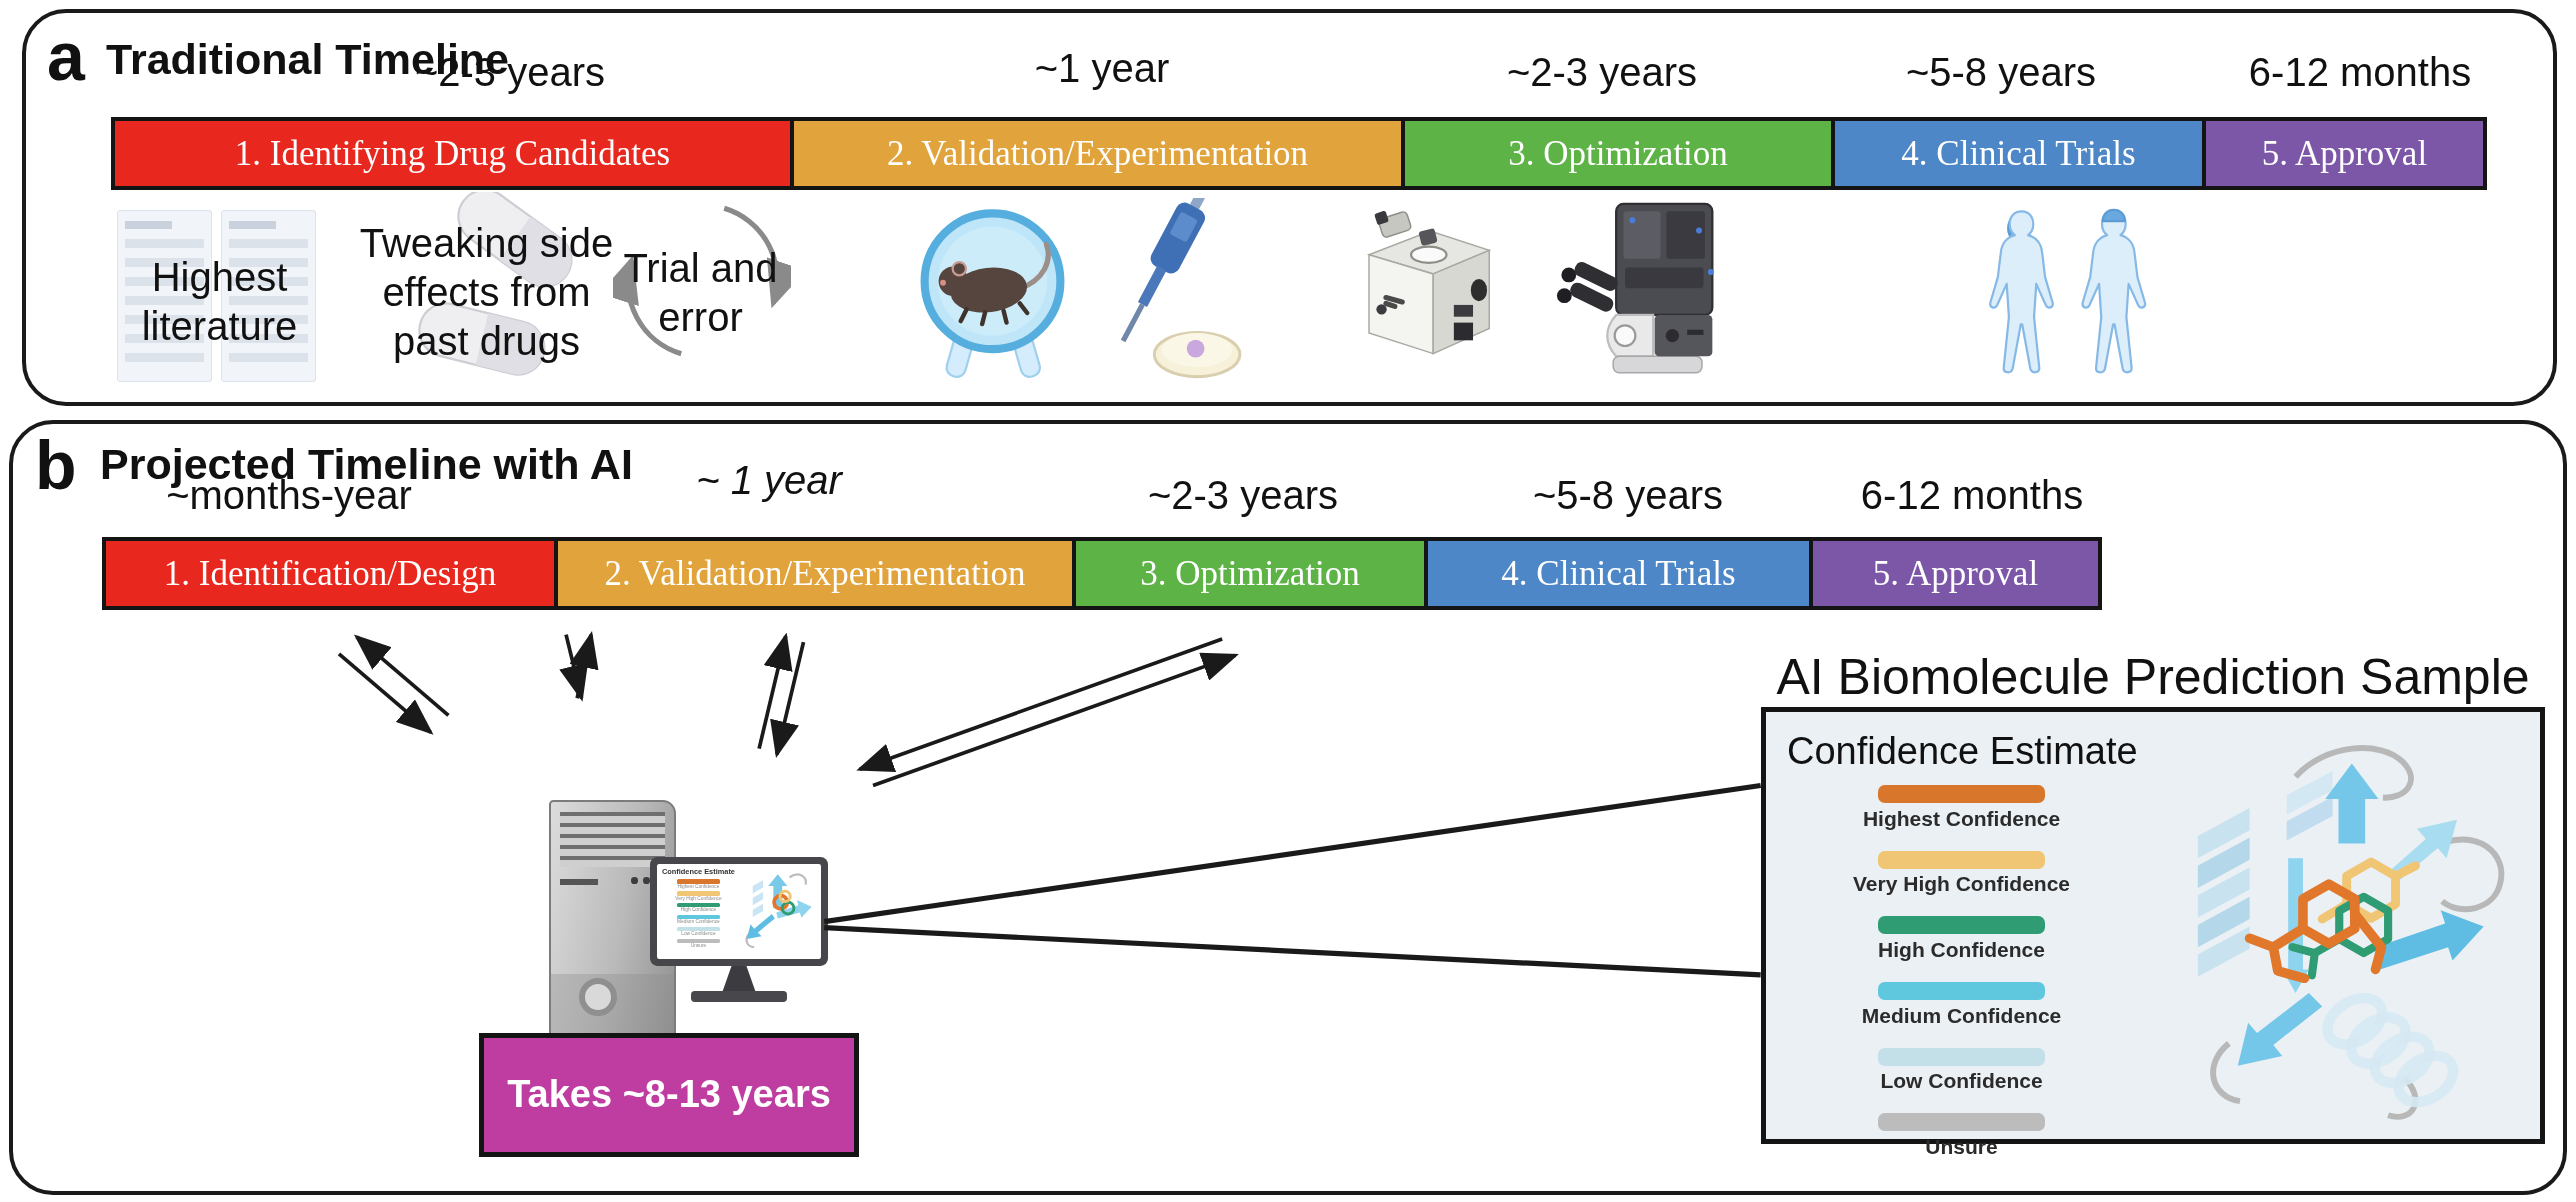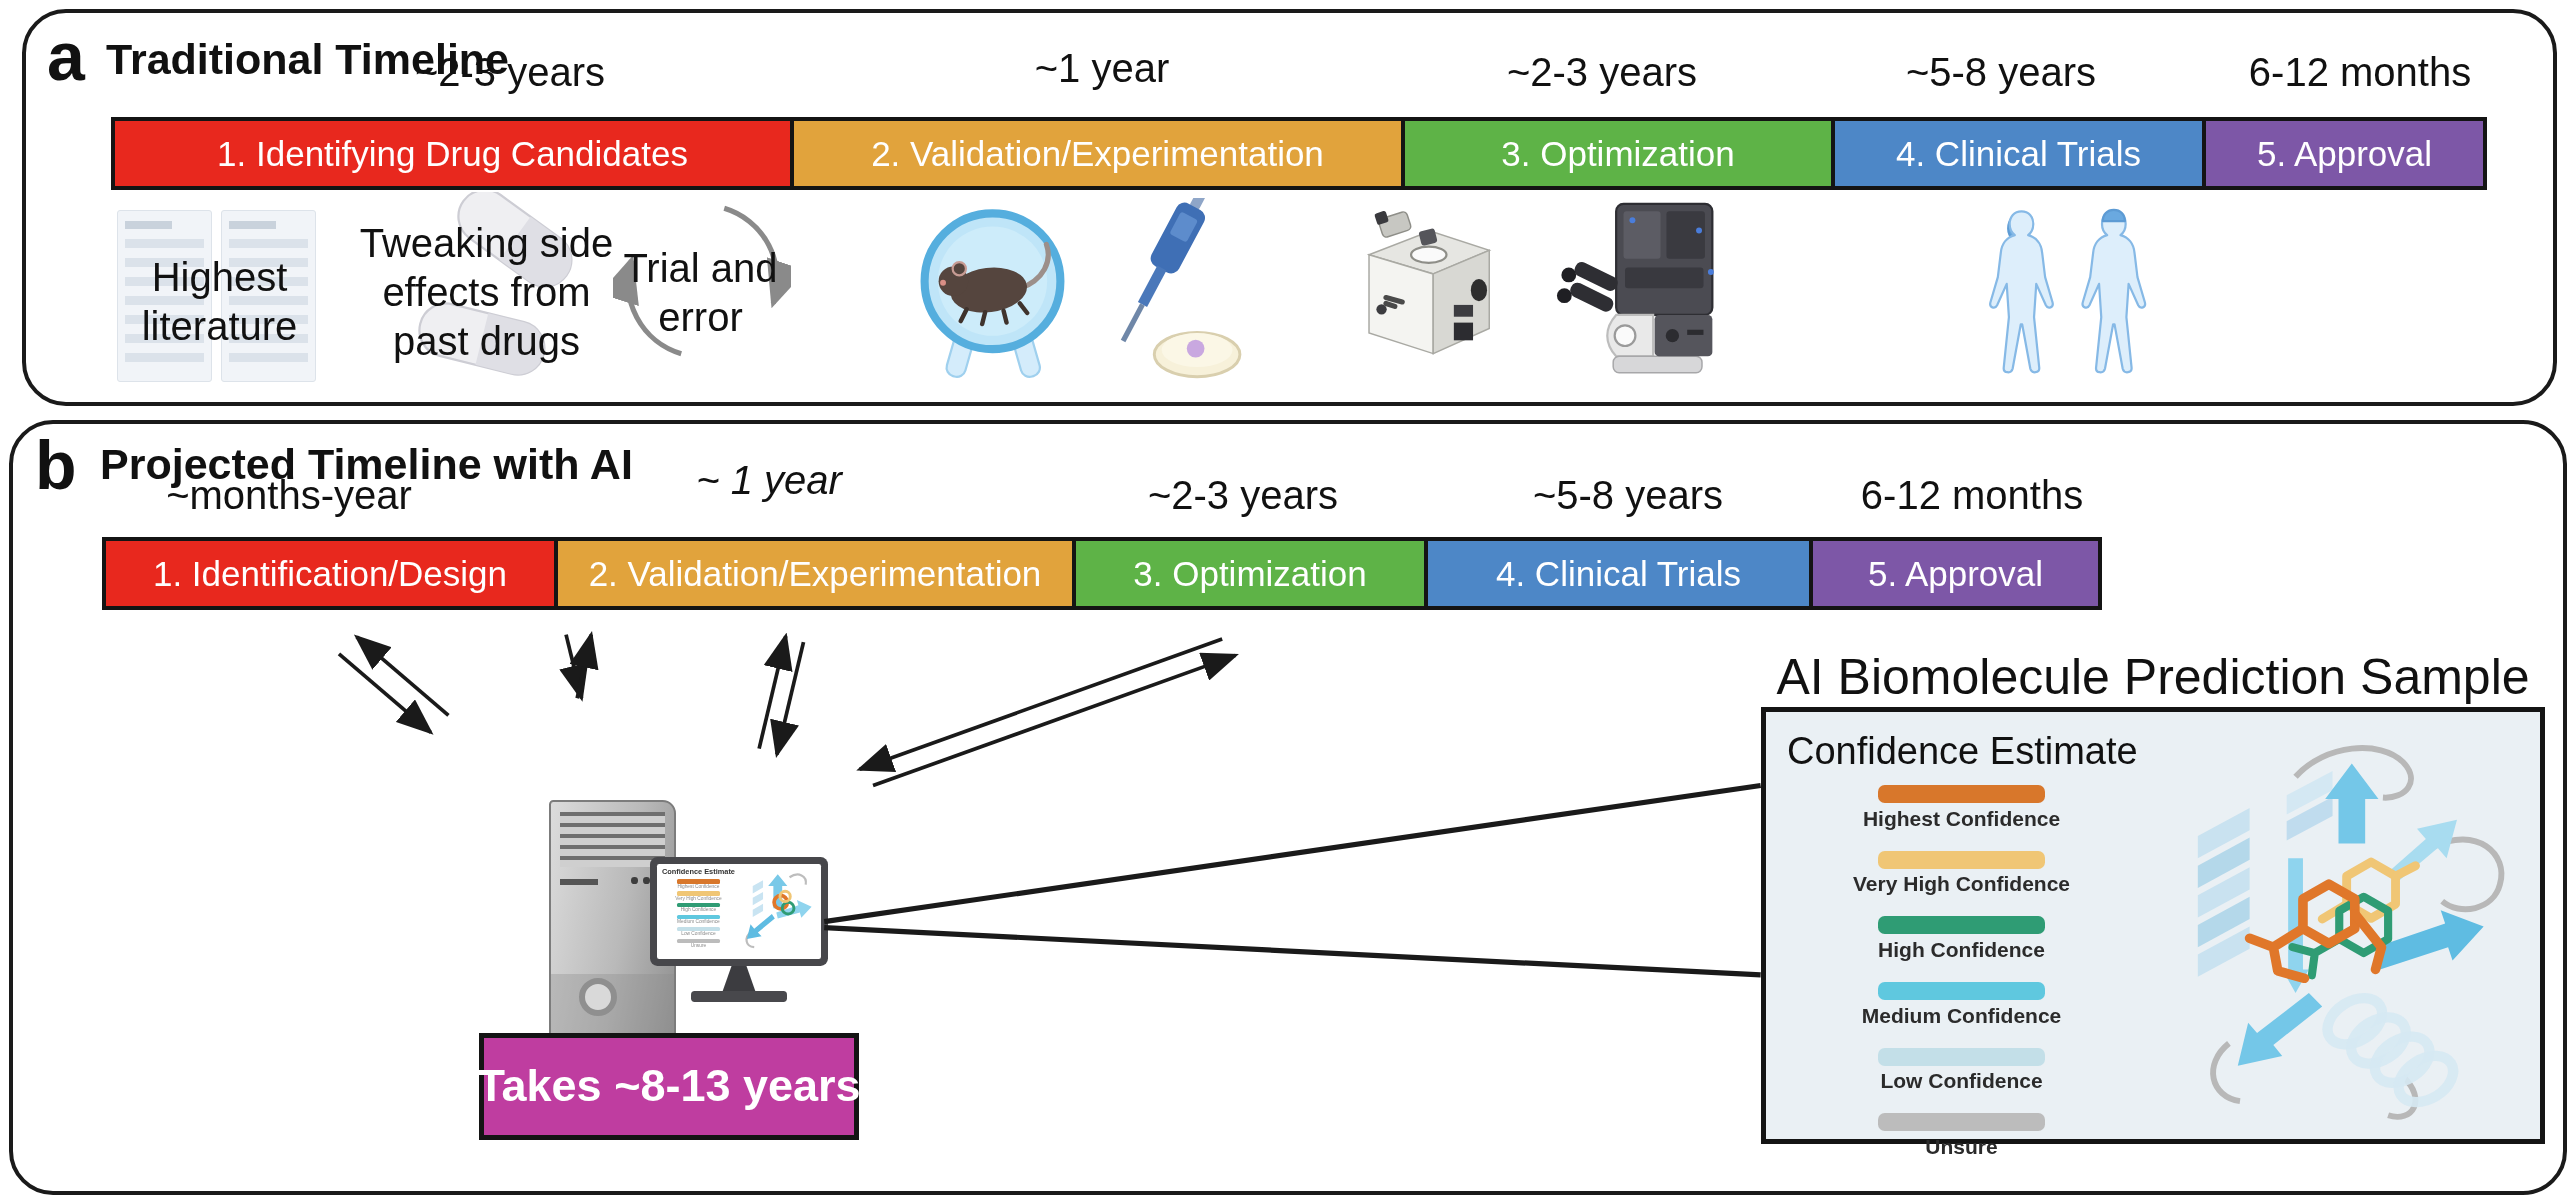--- a/index.html
+++ b/index.html
@@ -9,21 +9,21 @@
 
   .abs { position:absolute; }
   .panel { position:absolute; background:#fff; border:4.4px solid #1a1a1a; border-radius:44px; }
   .panel-letter { position:absolute; font-size:68px; font-weight:bold; line-height:1; }
   .panel-title { position:absolute; font-size:43px; font-weight:bold; white-space:nowrap; }
 
   .dur { position:absolute; transform:translateX(-50%); font-size:40px; white-space:nowrap; color:#111; }
 
   .bars { position:absolute; display:inline-flex; border:4.4px solid #141414; background:#141414; }
   .seg { display:flex; align-items:center; justify-content:center; color:#fff; font-size:35px;
-         border-left:4.4px solid #141414; height:65px; }
+         border-left:4.4px solid #141414; height:65px;font-family:Liberation Serif, serif; }
   .seg:first-child { border-left:none; }
 
   .totalbox { position:absolute; background:#bf3da0; border:5.2px solid #141414; color:#fff;
               font-weight:bold; display:flex; align-items:center; justify-content:center;
               text-align:center; line-height:1.3; }
 
   .anno { position:absolute; text-align:center; font-size:40px; line-height:1.22; color:#111; z-index:3; }
 
   .page { width:95px; height:172px; background:#f1f4f8; border:1.5px solid #dde3ea; border-radius:3px;
           padding:10.4px 7.4px; }
@@ -262,21 +262,21 @@
         <path d="M20,30 l14,-8 0,10 -14,8 z M20,46 l14,-8 0,10 -14,8 z M20,62 l14,-8 0,10 -14,8 z" fill="#c9e4f2"></path>
         <circle cx="58" cy="52" r="9" fill="none" stroke="#e0772a" stroke-width="5"></circle>
         <circle cx="68" cy="60" r="8" fill="none" stroke="#2f9c74" stroke-width="4"></circle>
         <circle cx="64" cy="44" r="7" fill="none" stroke="#f0c675" stroke-width="4"></circle>
       </svg>
     </div>
   </div>
   <div class="m-stand"></div>
   <div class="m-base"></div>
 
-  <div class="totalbox" style="left:479px; top:1033px; width:380px; height:107px; font-size:45px; white-space:nowrap;">Takes ~8-13 years</div>
+  <div class="totalbox" style="left:479px; top:1033px; width:380px; height:124px; font-size:38px; white-space:nowrap;">Takes ~8-13 years</div>
 
   <div class="abs" style="left:2153px; top:648px; transform:translateX(-50%); font-size:50px; white-space:nowrap;">AI Biomolecule Prediction Sample</div>
 
   <div class="aipanel" style="left:1761px; top:707px; width:784px; height:437px;">
     <div class="abs" style="left:21px; top:18px; font-size:38px;">Confidence Estimate</div>
     <div class="abs" style="left:87px; top:73px;">
       <div class="legend-item">
           <div class="legend-bar" style="background-color: rgb(216, 119, 43);"></div>
           <div class="legend-label">Highest Confidence</div>
         </div>

